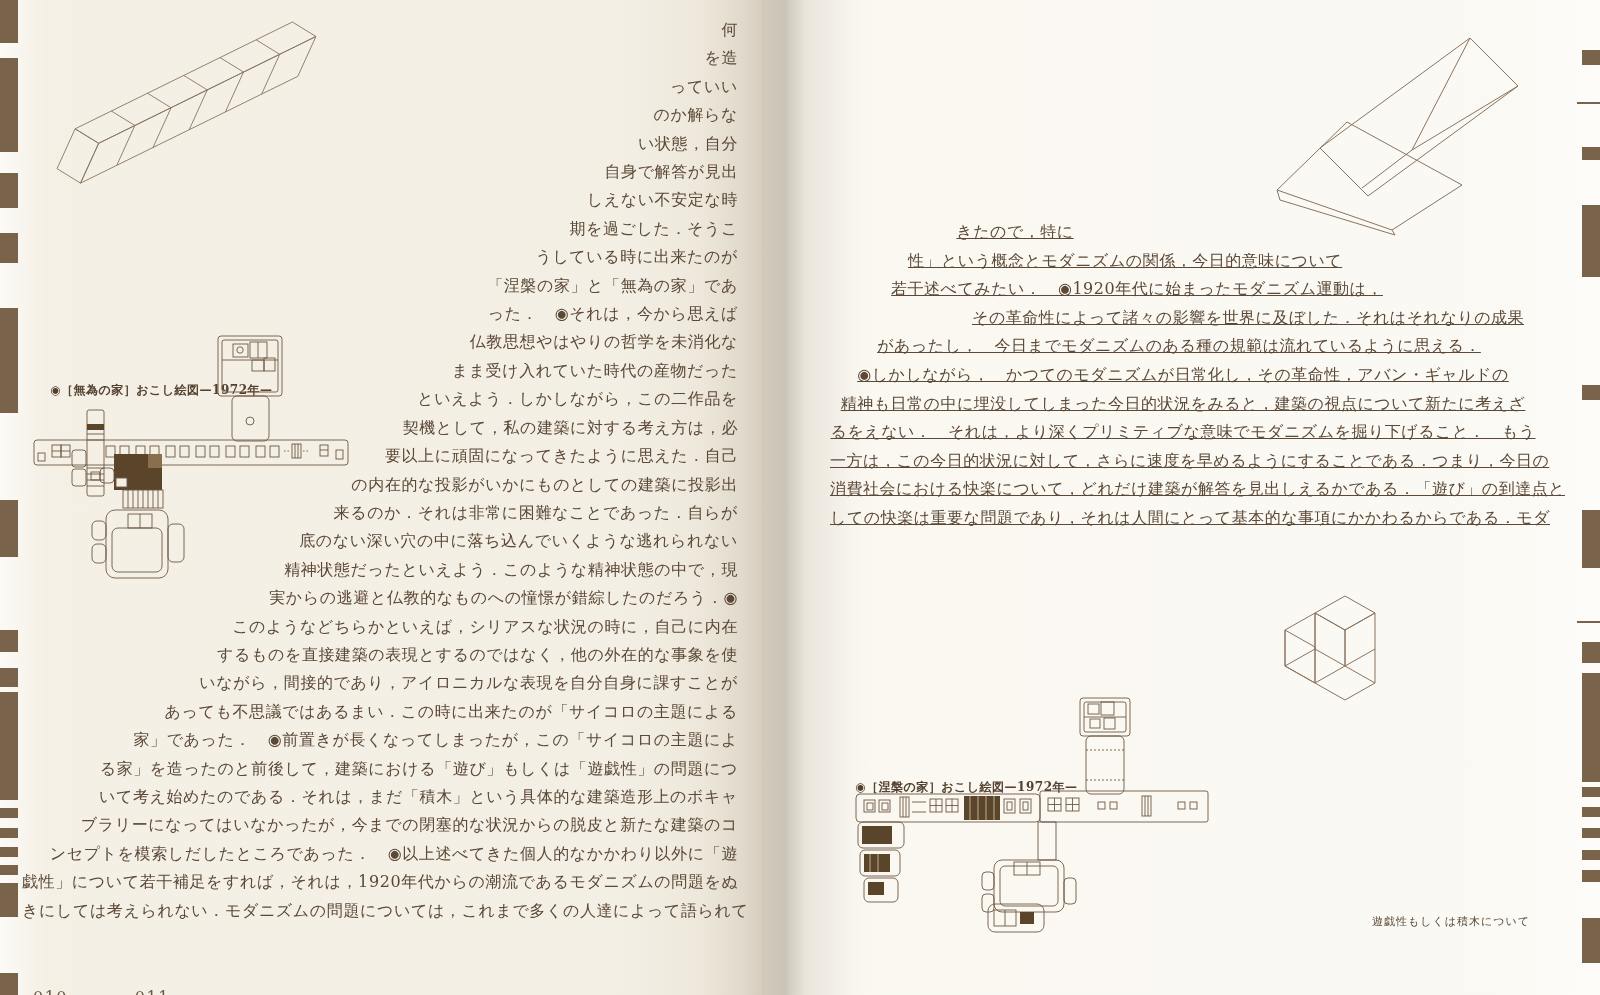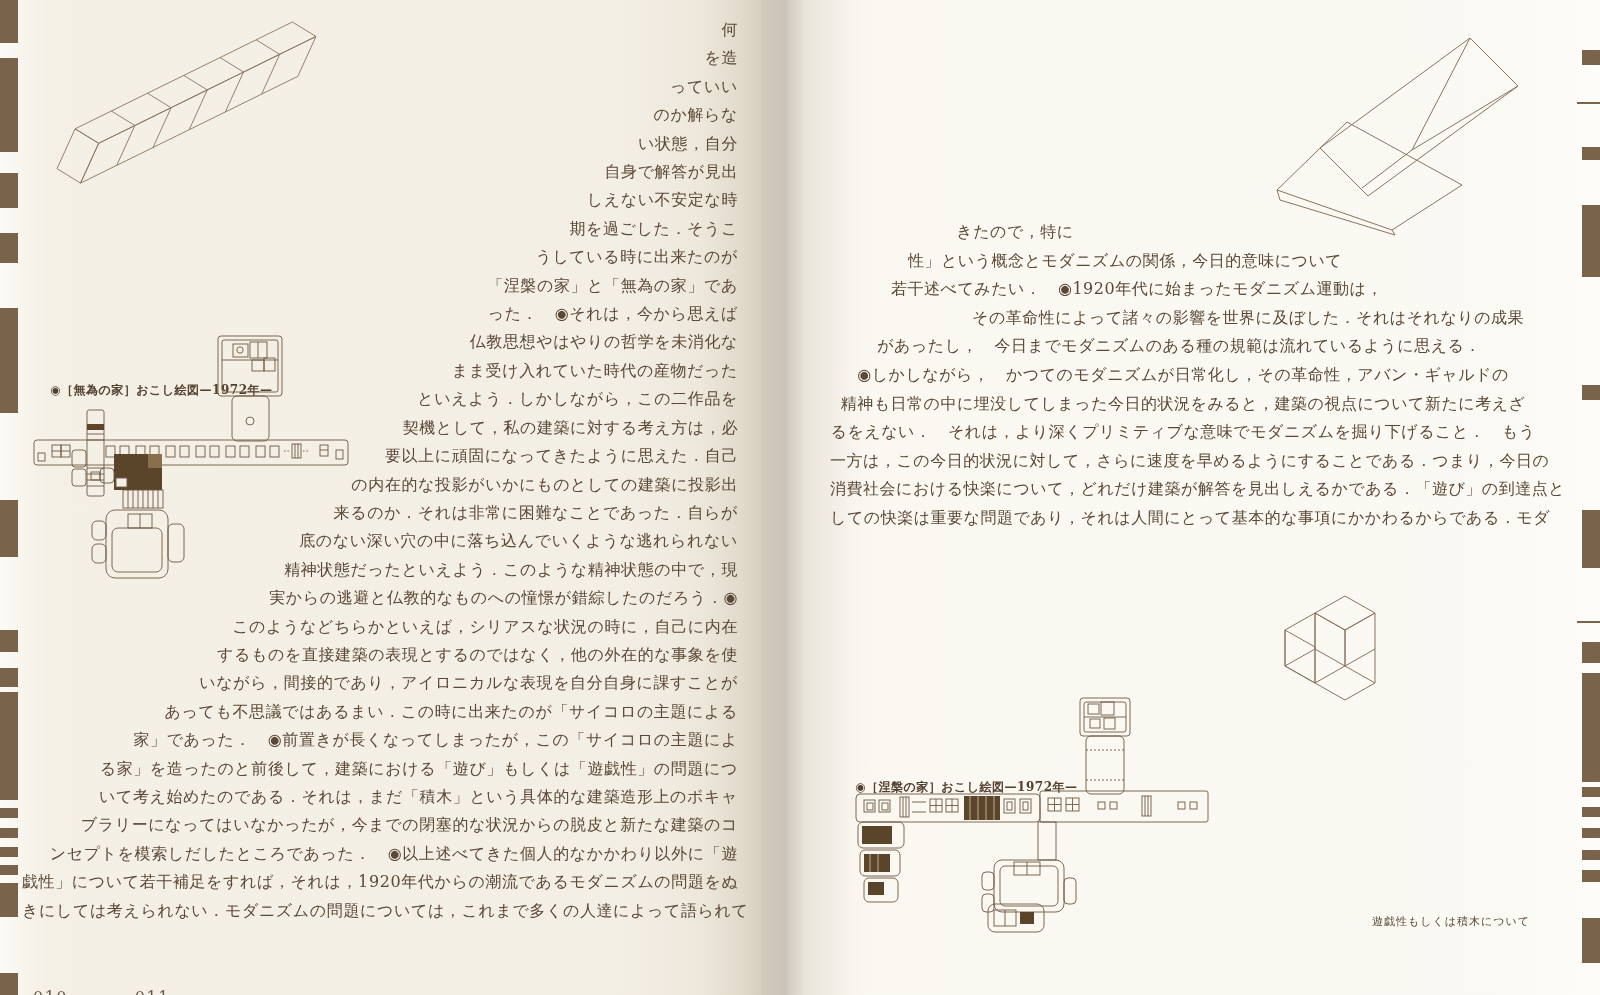--- a/index.html
+++ b/index.html
@@ -19,21 +19,21 @@
   
   .bar{position:absolute;background:#79634b;}
   .bar-l{left:0;width:18px;}
   .bar-r{left:1582px;width:18px;}
   .hair-r{left:1577px;width:23px;height:2px;background:#79634b;position:absolute;}
   
   .tline{white-space:nowrap;}
   .ltext{position:absolute;left:22px;top:16px;width:716px;
     font-size:16px;line-height:28.4px;letter-spacing:0.6px;text-align:right;}
   .rtext{position:absolute;left:830px;top:218px;width:706px;
-    font-size:16px;line-height:28.6px;letter-spacing:0.5px;text-align:center;}
+    font-size:16px;line-height:28.6px;letter-spacing:0.5px;text-align:center;text-decoration:underline;}
   .rtext .tline:nth-child(1){transform:translateX(-168px);}
   .rtext .tline:nth-child(2){transform:translateX(-58px);}
   .rtext .tline:nth-child(3){transform:translateX(-46px);}
   .rtext .tline:nth-child(4){transform:translateX(-12px);text-align:right;}
   .rtext .tline:nth-child(5){transform:translateX(-4px);}
   .caption{position:absolute;font-size:12px;font-weight:700;color:#53402e;letter-spacing:0.5px;white-space:nowrap;}
   .caption-left{left:50px;top:382px;}
   .caption-right{left:855px;top:779px;}
   .folio{position:absolute;left:33px;top:951px;font-size:16px;letter-spacing:1.5px;color:#6b5844;margin-top:37px;}
   .running-title{position:absolute;left:1100px;top:914px;width:430px;text-align:right;

